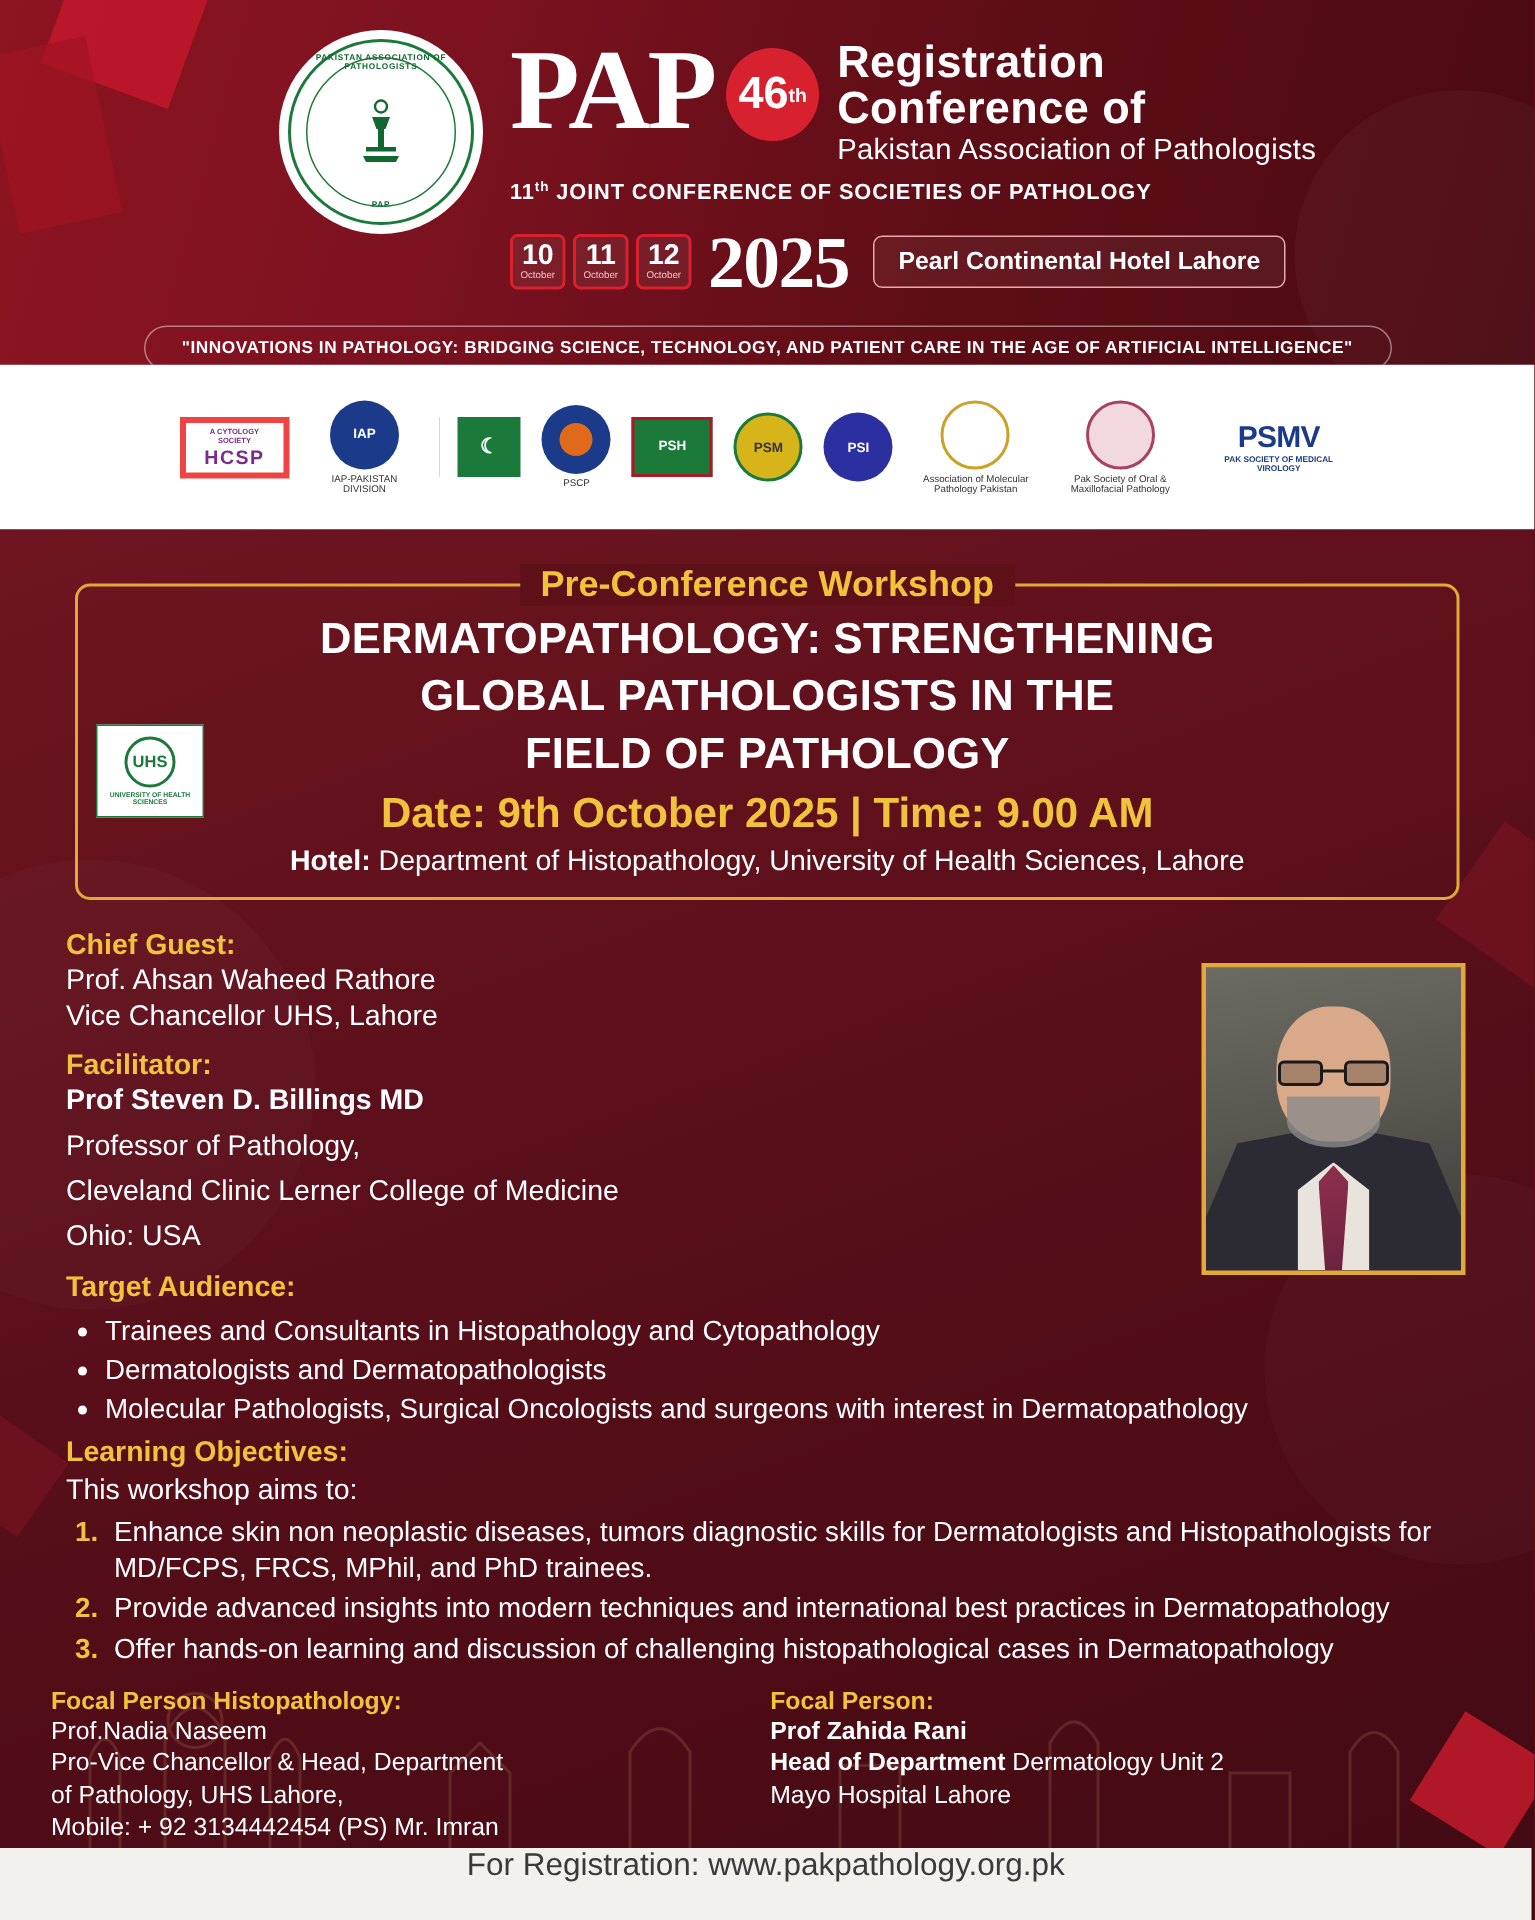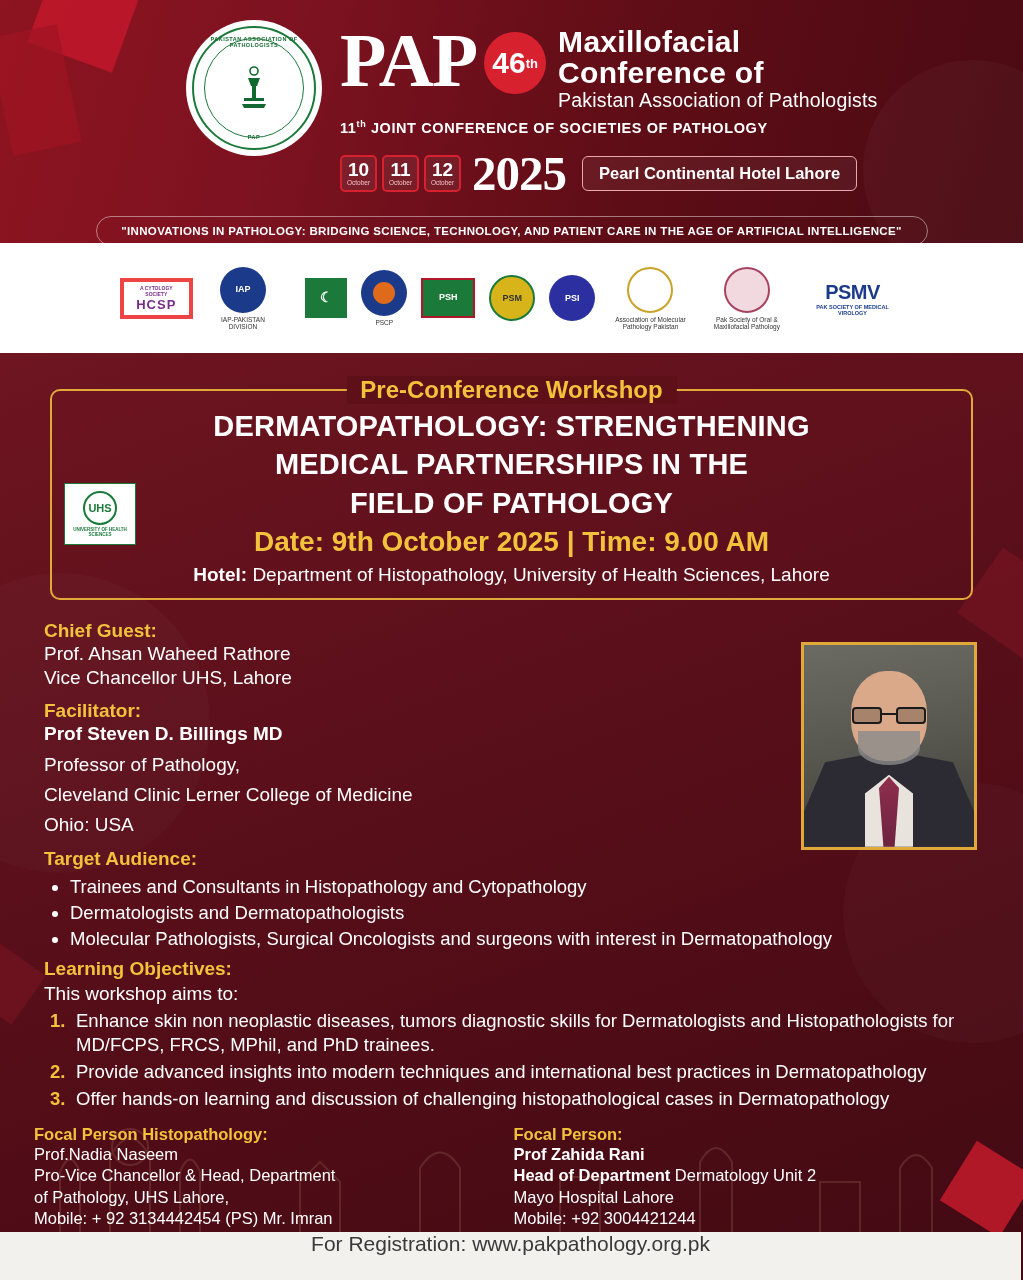--- a/index.html
+++ b/index.html
@@ -284,21 +284,21 @@
       </div>
 
       <div class="title-block">
         <div class="title-row1">
           <div class="pap-word">PAP</div>
           <div class="badge46">
             <span>46</span>
               <sup>th</sup>
           </div>
           <div class="intl-block">
-            <div class="intl-l1">Maxillofacial</div>
+            <div class="intl-l1">Registration</div>
             <div class="intl-l2">Conference of</div>
             <div class="assoc-line">Pakistan Association of Pathologists</div>
           </div>
         </div>
         <div class="joint-line">
           <span>11</span><sup>th</sup>
           <span>JOINT CONFERENCE OF  SOCIETIES OF  PATHOLOGY</span>
         </div>
 
         <div class="date-row">
@@ -385,21 +385,21 @@
         <path d="M560 130 L560 75 L600 75 L600 130"></path>
         <path d="M700 130 L700 60 Q716 32 732 60 L732 130"></path>
         <path d="M820 130 L820 80 L860 80 L860 130"></path>
         <path d="M900 130 L900 66 Q916 40 932 66 L932 130"></path>
       </g>
     </svg>
 
     <div class="ws-frame">
       <div class="ws-chip">Pre-Conference Workshop</div>
       <div class="ws-title">DERMATOPATHOLOGY: STRENGTHENING</div>
-      <div class="ws-title">MEDICAL PARTNERSHIPS IN THE</div>
+      <div class="ws-title">GLOBAL PATHOLOGISTS IN THE</div>
       <div class="ws-title">FIELD OF PATHOLOGY</div>
       <div class="ws-date">Date: 9th October 2025 | Time: 9.00 AM</div>
       <div class="ws-venue">
         <b>Hotel:</b>
         <span>Department of Histopathology, University of Health Sciences, Lahore</span>
       </div>
       <div class="uhs-logo">
         <div class="uhs-c">UHS</div>
         <div class="uhs-t">UNIVERSITY OF HEALTH SCIENCES</div>
       </div>
@@ -471,21 +471,20 @@
         <div class="ln">of Pathology, UHS Lahore,</div>
         <div class="ln">Mobile: + 92 3134442454 (PS) Mr. Imran</div>
       </div>
       <div class="focal">
         <div class="ttl">Focal Person:</div>
         <div class="ln" style="font-weight:bold">Prof Zahida Rani</div>
         <div class="ln">
           <b>Head of Department</b><span> Dermatology Unit 2</span>
         </div>
         <div class="ln">Mayo Hospital Lahore</div>
-        <div class="ln">Mobile: +92 3004421244</div>
       </div>
     </div>
 
     <div class="corner-dia"></div>
 
     <div class="footer">
       <div class="reg">For Registration: www.pakpathology.org.pk</div>
     </div>
   </div>
 </div>

